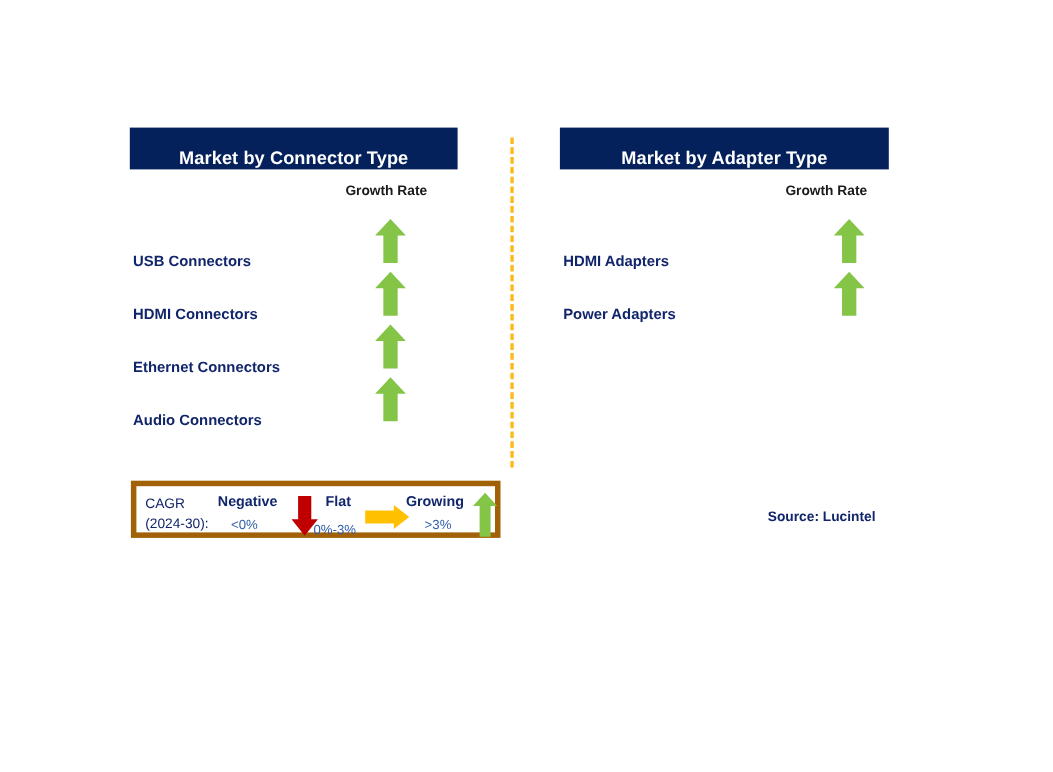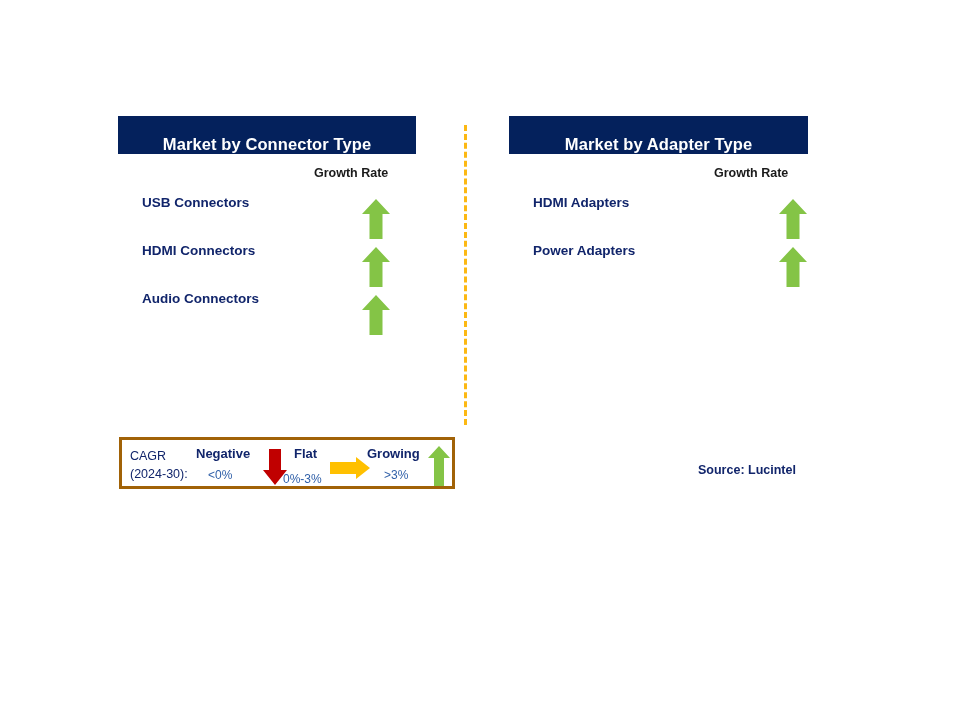--- a/index.html
+++ b/index.html
@@ -54,22 +54,21 @@
   .rows {
     position: absolute;
   }
   #rows-left  { left: 118px; top: 196px; width: 298px; }
   #rows-right { left: 509px; top: 196px; width: 299px; }
 
   .row {
     position: relative;
     height: 48px;
     display: flex;
-    align-items: flex-start;
-    margin-left: 21px;
+    align-items: flex-end;
   }
   .row-label {
     font-size: 13.5px;
     font-weight: bold;
     color: #11256b;
     white-space: nowrap;
     line-height: 1;
   }
   #rows-left .row-label  { margin-left: 3px; }
   #rows-right .row-label { margin-left: 3px; }
@@ -94,21 +93,21 @@
     border-left: 3px dashed #fcb813;
   }
 
   
   #legend {
     position: absolute;
     left: 119px;
     top: 437px;
     width: 336px;
     height: 52px;
-    border: 3px solid #a16207;
+    border: 5px solid #a16207;
     background: #ffffff;
     box-sizing: border-box;
   }
   .legend-inner {
     position: relative;
     width: 100%;
     height: 100%;
   }
   .legend-cagr {
     position: absolute;
@@ -182,20 +181,28 @@
 
     <div class="row">
       <span class="row-label">HDMI Connectors</span>
       <span class="row-arrow">
         <svg class="arrow-svg" viewBox="0 0 30 42" xmlns="http://www.w3.org/2000/svg" aria-hidden="true">
           <path d="M15 1 L29 16 L21.5 16 L21.5 41 L8.5 41 L8.5 16 L1 16 Z" fill="#84c446"></path>
         </svg>
       </span>
     </div>
 
+    <div class="row">
+      <span class="row-label">Ethernet Connectors</span>
+      <span class="row-arrow">
+        <svg class="arrow-svg" viewBox="0 0 30 42" xmlns="http://www.w3.org/2000/svg" aria-hidden="true">
+          <path d="M15 1 L29 16 L21.5 16 L21.5 41 L8.5 41 L8.5 16 L1 16 Z" fill="#84c446"></path>
+        </svg>
+      </span>
+    </div>
 
     <div class="row">
       <span class="row-label">Audio Connectors</span>
       <span class="row-arrow">
         <svg class="arrow-svg" viewBox="0 0 30 42" xmlns="http://www.w3.org/2000/svg" aria-hidden="true">
           <path d="M15 1 L29 16 L21.5 16 L21.5 41 L8.5 41 L8.5 16 L1 16 Z" fill="#84c446"></path>
         </svg>
       </span>
     </div>
 

